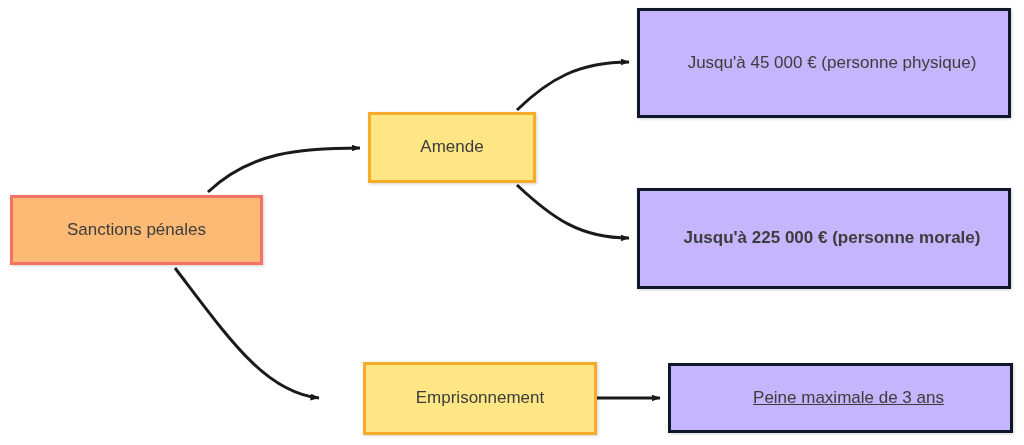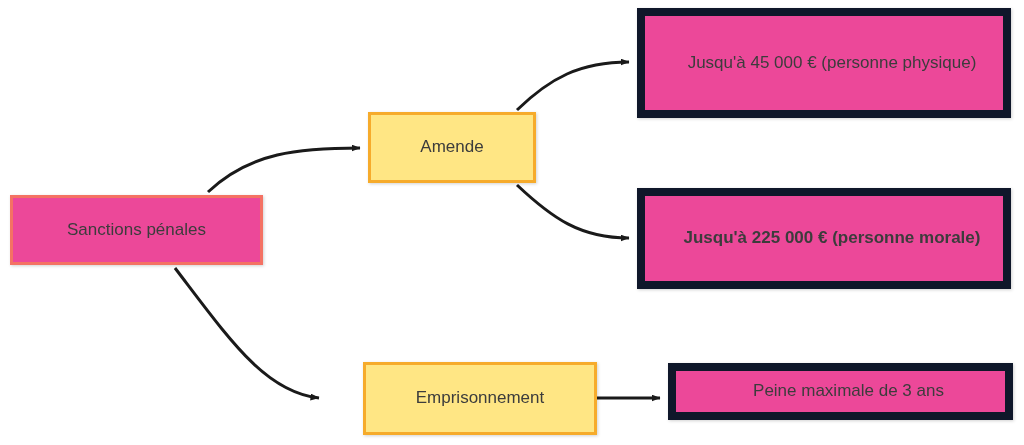--- a/index.html
+++ b/index.html
@@ -36,30 +36,30 @@
     font-size: 17px;
     line-height: 1.45;
     padding: 4px 12px;
     box-shadow: 1px 1px 3px rgba(0,0,0,0.18);
   }
   .node-label {
     display: block;
     white-space: pre-line;
   }
   .node-root {
-    background: #ec4899;
+    background: #fdba74;
     border: 3px solid #f47264;
   }
   .node-mid {
     background: #ffe684;
     border: 3px solid #f6ab2b;
   }
   .node-leaf {
-    background: #ec4899;
-    border: 8px solid #0f172a;
+    background: #c4b5fd;
+    border: 3px solid #0f172a;
     padding-left: 28px;
   }
 </style>
 </head>
 <body>
 
 <div id="diagram-canvas">
 
   <svg id="edge-layer" viewBox="0 0 1024 445" width="1024" height="445" xmlns="http://www.w3.org/2000/svg">
     <defs>
@@ -92,17 +92,17 @@
   </div>
 
   <div class="node node-leaf" style="left:637px; top:8px; width:374px; height:110px;">
     <span class="node-label">Jusqu'à 45 000 € (personne physique)</span>
   </div>
 
   <div class="node node-leaf" style="left:637px; top:188px; width:374px; height:101px;font-weight:bold;">
     <span class="node-label">Jusqu'à 225 000 € (personne morale)</span>
   </div>
 
-  <div class="node node-leaf" style="left:668px; top:363px; width:345px; height:57px;">
+  <div class="node node-leaf" style="left:668px; top:363px; width:345px; height:70px;text-decoration:underline;">
     <span class="node-label">Peine maximale de 3 ans</span>
   </div>
 
 </div>
 
 </body></html>

